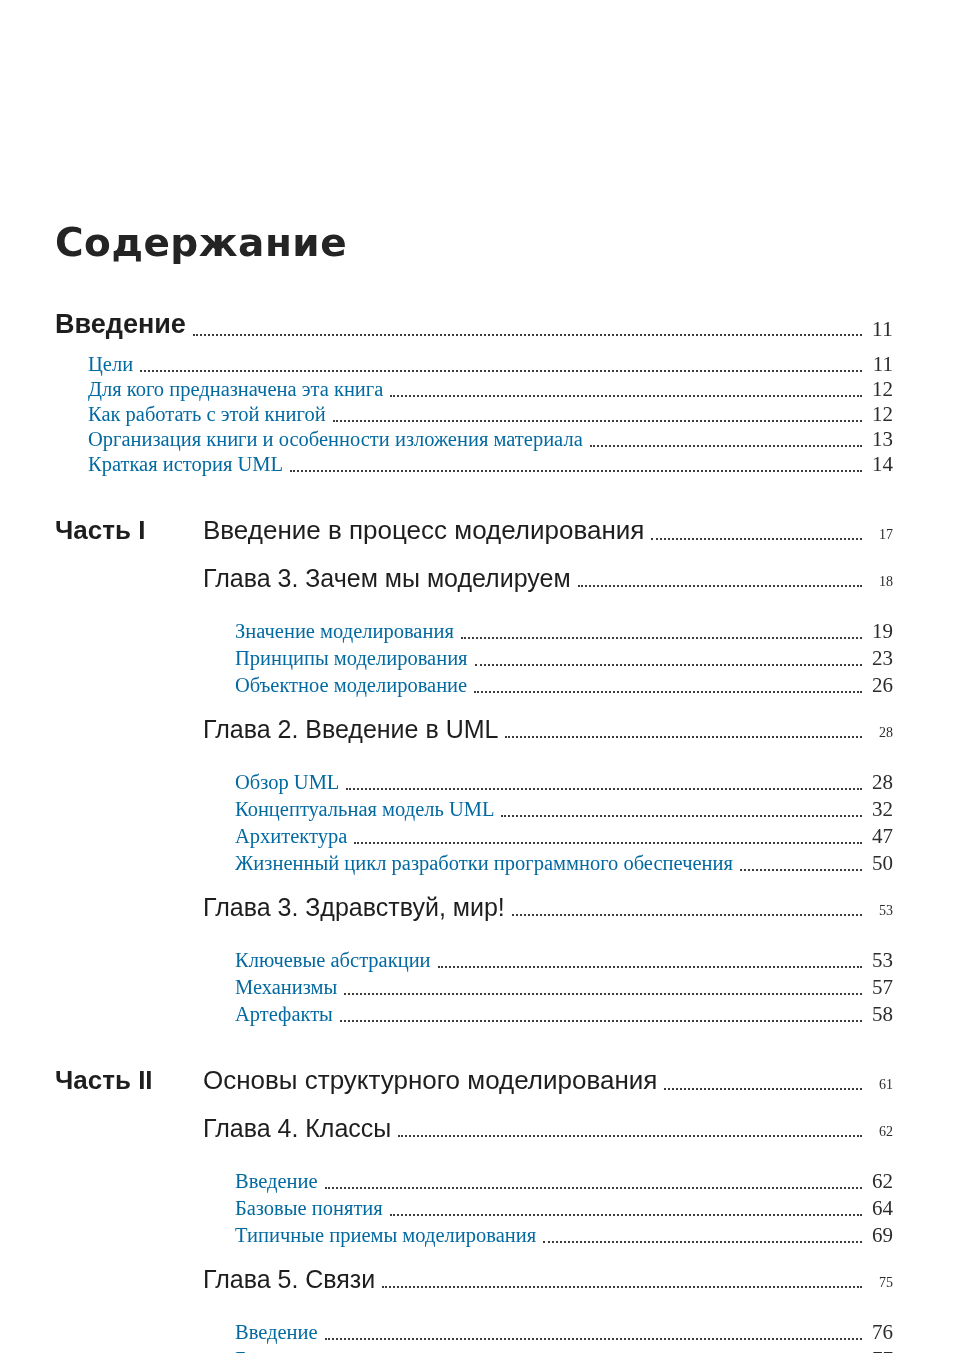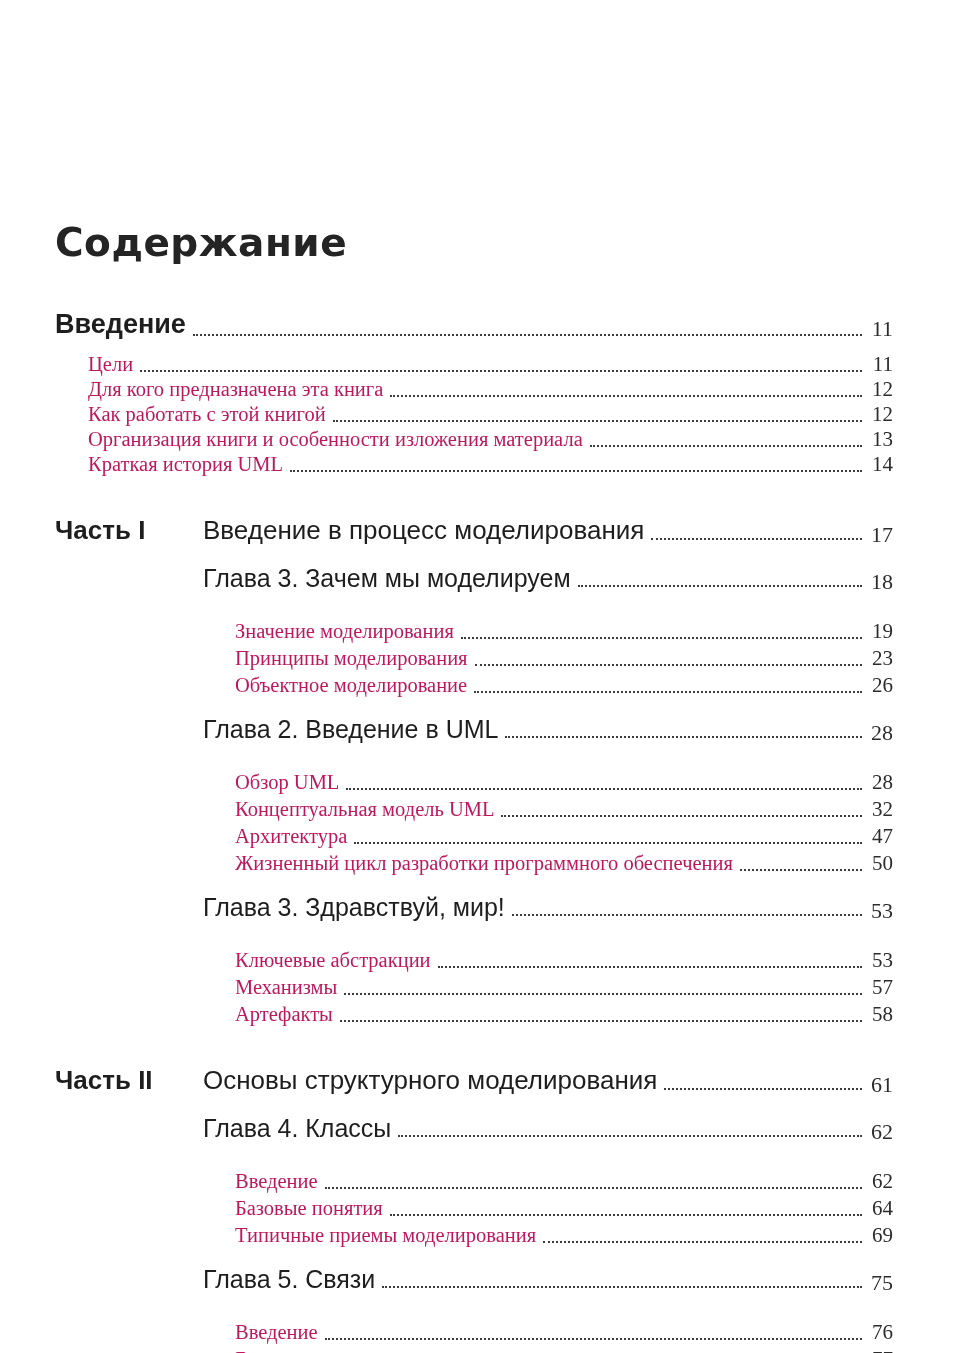--- a/index.html
+++ b/index.html
@@ -55,21 +55,21 @@
   }
   .intro-head .leader { margin-bottom: 7px; }
   .intro-head .pagenum { font-size: 22px; }
   
   .intro-items { margin-top: 11px; }
   .intro-items .row { padding-left: 33px; height: 25px; }
   .serif-label {
     font-family: "Liberation Serif", serif;
     font-size: 20.5px;
     line-height: 25px;
-    color: #be185d;
+    color: #0369a1;
     white-space: nowrap;
   }
   .row .leader { margin-bottom: 5px; }
   
   .part-block { margin-top: 0; }
   .part-row { margin-top: 37px; }
   .part-label {
     flex: 0 0 148px;
     font-weight: bold;
     font-size: 26px;
@@ -78,21 +78,21 @@
     white-space: nowrap;
   }
   .part-title, .chapter-title {
     font-weight: normal;
     font-size: 26px;
     line-height: 33px;
     color: #1e1e1e;
     white-space: nowrap;
   }
   .part-row .leader, .chapter-row .leader { margin-bottom: 7px; }
-  .part-row .pagenum, .chapter-row .pagenum { font-size: 22px; }
+  .part-row .pagenum, .chapter-row .pagenum { font-size: 14px; }
   
   .chapter-row {
     margin-top: 16px;
     padding-left: 148px;
   }
   .chapter-title { font-size: 25px; line-height: 31px; }
   .chapter-items { margin-top: 23px; margin-bottom: 2px; }
   .chapter-items .row { padding-left: 180px; height: 27px; }
 </style>
 </head>

